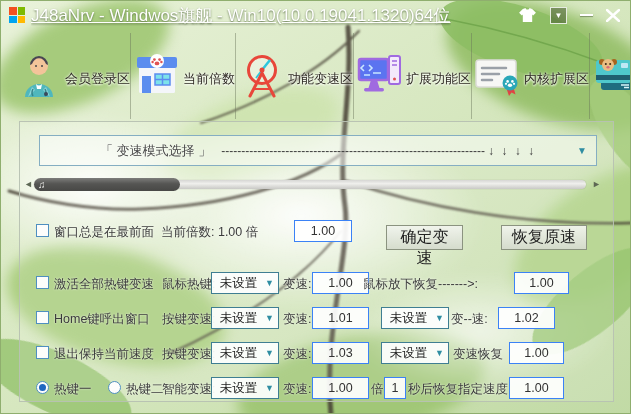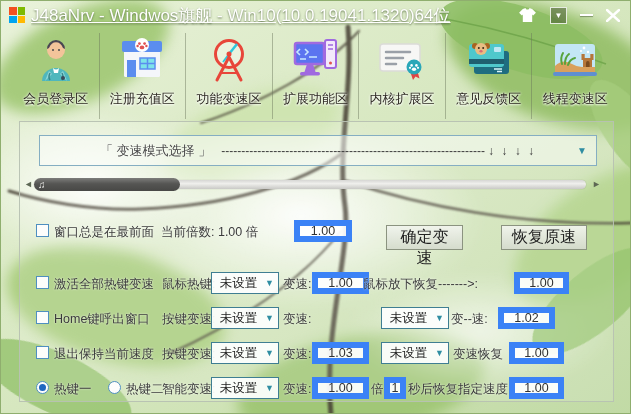--- a/index.html
+++ b/index.html
@@ -16,21 +16,21 @@
   .app-logo i:nth-child(3){background:#00a4ef;}
   .app-logo i:nth-child(4){background:#ffb900;}
   .title{color:#fff;font-size:17px;text-decoration:underline;text-shadow:0 1px 2px rgba(80,100,60,.9);white-space:nowrap;overflow:hidden;}
   .tb-btns{margin-left:auto;display:flex;align-items:center;gap:13px;}
   .tb-btn{display:flex;align-items:center;justify-content:center;cursor:pointer;}
   .tray-box{width:15px;height:15px;background:rgba(70,90,48,.55);border:1px solid #e6ece0;color:#fff;font-size:8px;line-height:15px;text-align:center;}
   .min-line{width:13px;height:2px;background:#fff;box-shadow:0 1px 1px rgba(60,80,40,.5);}
 
   
   .toolbar{position:absolute;top:32px;left:12px;right:12px;height:86px;display:flex;z-index:4;}
-  .tool{flex:1;display:flex;flex-direction:column;align-items:center;padding-top:2px;cursor:pointer;}
+  .tool{flex:1;display:flex;flex-direction:row;align-items:center;padding-top:2px;cursor:pointer;}
   .tool + .tool{border-left:1px solid rgba(105,115,88,.45);}
   .tool svg{width:52px;height:52px;flex:0 0 auto;}
   .tool-label{margin-top:3px;font-size:13px;color:#2e2a23;text-shadow:0 0 3px #fff,0 1px 2px #fff;white-space:nowrap;}
 
   
   .panel{position:absolute;left:18px;top:120px;width:595px;height:281px;border:1px solid rgba(183,193,178,.95);background:rgba(255,255,255,.13);box-sizing:border-box;z-index:4;}
 
   .combo{position:absolute;left:19px;top:13px;width:558px;height:31px;border:1px solid #85aec2;background:rgba(252,254,252,.5);display:flex;align-items:center;padding:0 9px 0 60px;box-sizing:border-box;font-size:13px;color:#474747;cursor:pointer;}
   .combo .mode-label{white-space:nowrap;text-shadow:0 0 2px rgba(255,255,255,.8);}
   .combo .dashes{margin-left:10px;flex:0 1 auto;overflow:hidden;white-space:nowrap;font-size:12px;color:#3c3c3c;}
@@ -46,21 +46,21 @@
 
   
   .row{position:absolute;left:0;width:595px;height:25px;font-size:12.5px;color:#3a3a3a;margin-top:13px;}
   .lbl{position:absolute;top:5px;white-space:nowrap;text-shadow:0 0 2px rgba(255,255,255,.85);}
   .cb,.radio{position:absolute;top:5px;width:13px;height:13px;background:#fdfdfc;border:1px solid #4f8fc0;box-sizing:border-box;cursor:pointer;}
   .radio{border-radius:50%;}
   .radio.sel::after{content:"";position:absolute;left:2px;top:2px;right:2px;bottom:2px;border-radius:50%;background:#1f66c0;}
   .dd{position:absolute;top:1px;width:68px;height:22px;border:1px solid #3f7e92;background:rgba(253,254,254,.93);display:flex;align-items:center;cursor:pointer;box-sizing:border-box;}
   .dd-txt{flex:1;text-align:center;font-size:12.5px;color:#222;}
   .dd-arrow{font-size:9px;color:#2f8da2;margin-right:4px;}
-  .inp{position:absolute;top:1px;height:22px;border:6px solid #3b82f6;background:rgba(255,255,255,.92);text-align:center;font-size:12.5px;color:#333;font-family:inherit;box-sizing:border-box;padding:0;}
+  .inp{position:absolute;top:1px;height:22px;border:1px solid #3b82f6;background:rgba(255,255,255,.92);text-align:center;font-size:12.5px;color:#333;font-family:inherit;box-sizing:border-box;padding:0;}
   .btn{position:absolute;top:6px;height:25px;border:1px solid #8b9380;background:linear-gradient(rgba(241,244,237,.95),rgba(213,219,205,.95));font-size:16px;color:#222;font-family:Liberation Sans, sans-serif;cursor:pointer;box-sizing:border-box;}
 </style>
 </head>
 <body>
 
 <div class="window">
 
   <svg class="bg" viewBox="0 0 631 414" preserveAspectRatio="none">
     <defs>
       <linearGradient id="g0" x1="0" y1="0" x2="1" y2="1">
@@ -152,21 +152,21 @@
         <circle cx="26" cy="10" r="7" fill="#ffffff"></circle>
         <circle cx="23.4" cy="8.6" r="1.4" fill="#e05252"></circle>
           <circle cx="28.6" cy="8.6" r="1.4" fill="#e05252"></circle>
         <circle cx="21.6" cy="11" r="1.2" fill="#e05252"></circle>
           <circle cx="30.4" cy="11" r="1.2" fill="#e05252"></circle>
         <ellipse cx="26" cy="12.4" rx="2.3" ry="1.9" fill="#e05252"></ellipse>
         <rect x="11" y="25" width="9" height="17" fill="#5b8def"></rect>
         <rect x="24" y="23" width="15" height="11" fill="#7de3ea" stroke="#5b8def" stroke-width="1.5"></rect>
         <path d="M31.5 23 v11 M24 28.5 h15" stroke="#5b8def" stroke-width="1.5"></path>
       </svg>
-      <span class="tool-label">注册充值区</span>
+      <span class="tool-label">当前倍数</span>
     </div>
     <div class="tool">
       <svg viewBox="0 0 52 52">
         <circle cx="26" cy="19" r="13.5" fill="rgba(255,255,255,.35)" stroke="#e8463a" stroke-width="3"></circle>
         <line x1="26" y1="19" x2="34" y2="9" stroke="#2ec6dc" stroke-width="2.5"></line>
         <line x1="26" y1="19" x2="20" y2="27" stroke="#2ec6dc" stroke-width="1.8"></line>
         <circle cx="26" cy="19" r="2.5" fill="#e8463a"></circle>
         <path d="M26 22 L14 45 M26 22 L38 45" stroke="#e8463a" stroke-width="3" stroke-linecap="round" fill="none"></path>
         <line x1="18" y1="38" x2="34" y2="38" stroke="#e8463a" stroke-width="2"></line>
       </svg>
@@ -276,20 +276,21 @@
 
     <div class="row" style="top:171px">
       <span class="cb" style="left:16px"></span>
       <span class="lbl" style="left:34px">Home键呼出窗口</span>
       <span class="lbl" style="left:142px">按键变速:</span>
       <div class="dd" style="left:191px">
         <span class="dd-txt">未设置</span>
         <span class="dd-arrow">▼</span>
       </div>
       <span class="lbl" style="left:263px">变速:</span>
+      <input class="inp" style="left: 292px; width: 57px;" value="1.01">
       <div class="dd" style="left:361px">
         <span class="dd-txt">未设置</span>
         <span class="dd-arrow">▼</span>
       </div>
       <span class="lbl" style="left:431px">变--速:</span>
       <input class="inp" style="left: 478px; width: 57px;" value="1.02">
     </div>
 
     <div class="row" style="top:206px">
       <span class="cb" style="left:16px"></span>

